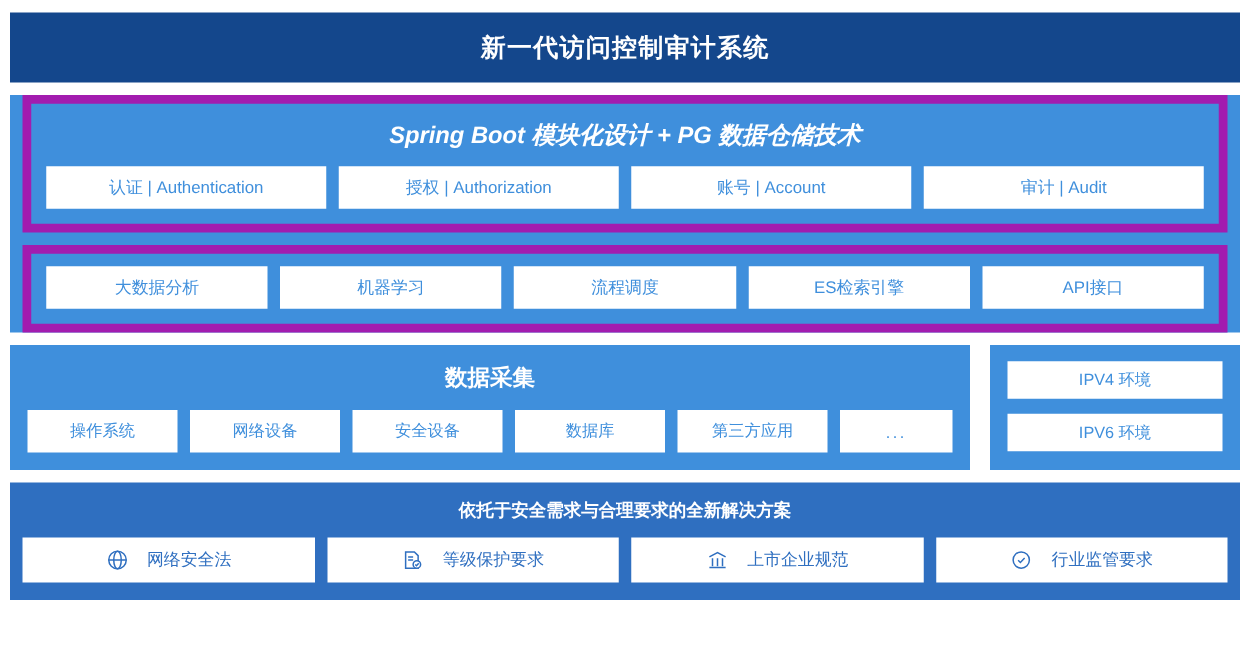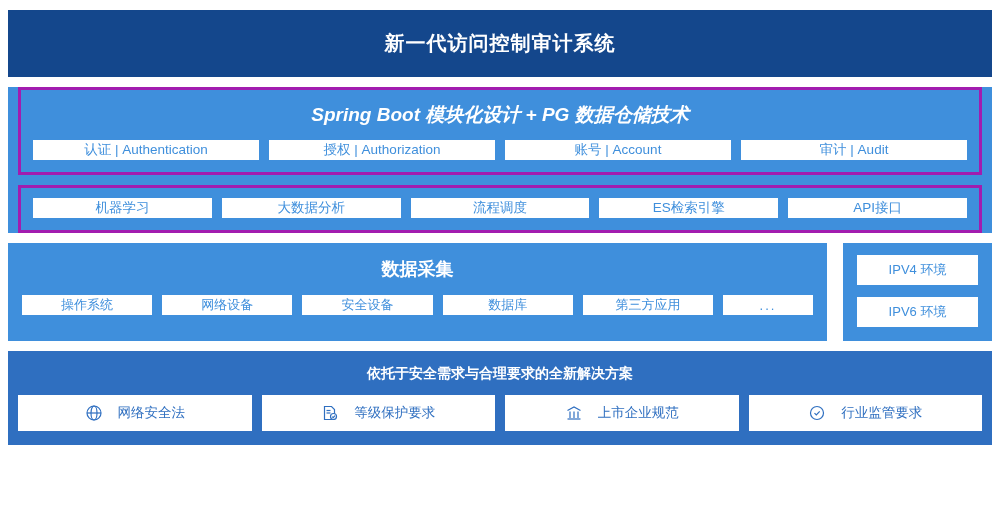--- a/index.html
+++ b/index.html
@@ -17,41 +17,41 @@
     position: relative;
     width: 1000px;
     height: 529px;
     box-sizing: border-box;
     padding: 0;
   }
 
   
   .title-bar {
     margin: 10px 8px 0 8px;
-    height: 67px;
+    height: 56px;
     background: #14478c;
     display: flex;
     align-items: center;
     justify-content: center;
   }
   .title-bar .title-text {
     color: #ffffff;
     font-size: 20px;
     font-weight: bold;
     letter-spacing: 1px;
   }
 
   
   .panel {
     margin: 10px 8px 0 8px;
     background: #3f8fdc;
     box-sizing: border-box;
   }
   .panel-inner {
-    border: 3px solid #a21caf;
+    border: 7px solid #a21caf;
     margin: 10px;
     padding: 10px 12px 12px 12px;
     box-sizing: border-box;
   }
   .panel-heading {
     text-align: center;
     color: #ffffff;
     font-size: 18px;
     font-weight: bold;
     margin: 2px 0 12px 0;
@@ -61,21 +61,21 @@
     font-size: 19px;
   }
 
   .chip-row {
     display: flex;
     gap: 10px;
   }
   .chip {
     flex: 1 1 0;
     background: #ffffff;
-    height: 20px;
+    height: 34px;
     display: flex;
     align-items: center;
     justify-content: center;
     color: #3f8fdc;
     font-size: 13.5px;
     box-sizing: border-box;
   }
 
   
   .collect-wrap {
@@ -87,21 +87,21 @@
   .collect-main {
     flex: 1 1 auto;
     background: #3f8fdc;
     padding: 12px 14px 14px 14px;
     box-sizing: border-box;
   }
   .collect-main .panel-heading {
     margin: 2px 0 14px 0;
   }
   .collect-side {
-    width: 149px;
+    width: 200px;
     background: #3f8fdc;
     padding: 12px 14px 14px 14px;
     box-sizing: border-box;
     display: flex;
     flex-direction: column;
     justify-content: center;
     gap: 12px;
   }
   .collect-side .chip {
     flex: 0 0 auto;
@@ -169,24 +169,24 @@
         </div>
         <div class="chip">
           <span>审计 | Audit</span>
         </div>
       </div>
     </div>
 
     <div class="panel-inner">
       <div class="chip-row">
         <div class="chip">
+          <span>大数据分析</span>
+        </div>
+        <div class="chip">
           <span>机器学习</span>
-        </div>
-        <div class="chip">
-          <span>大数据分析</span>
         </div>
         <div class="chip">
           <span>流程调度</span>
         </div>
         <div class="chip">
           <span>ES检索引擎</span>
         </div>
         <div class="chip">
           <span>API接口</span>
         </div>

